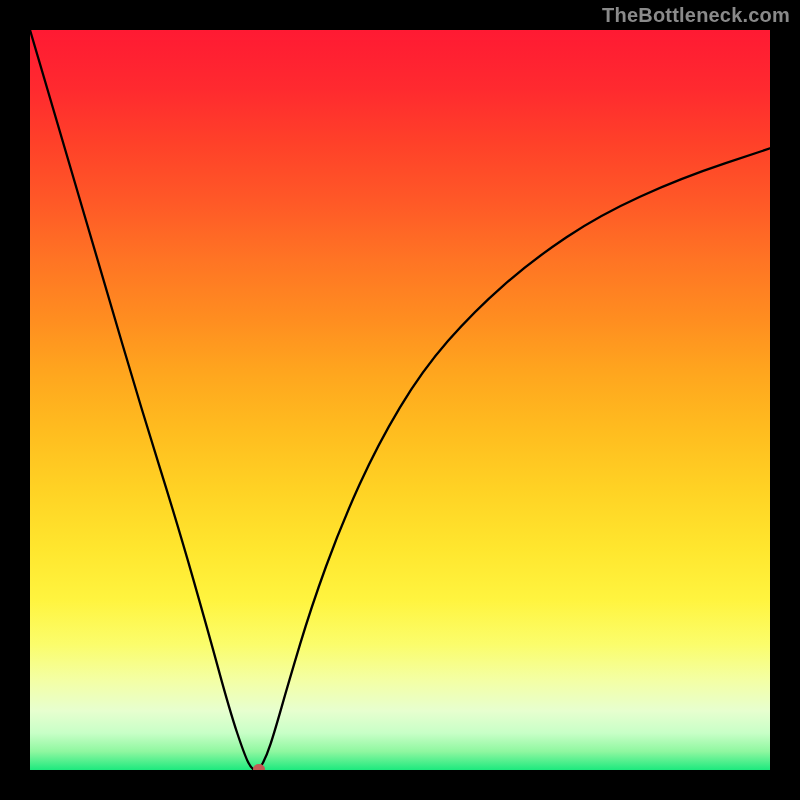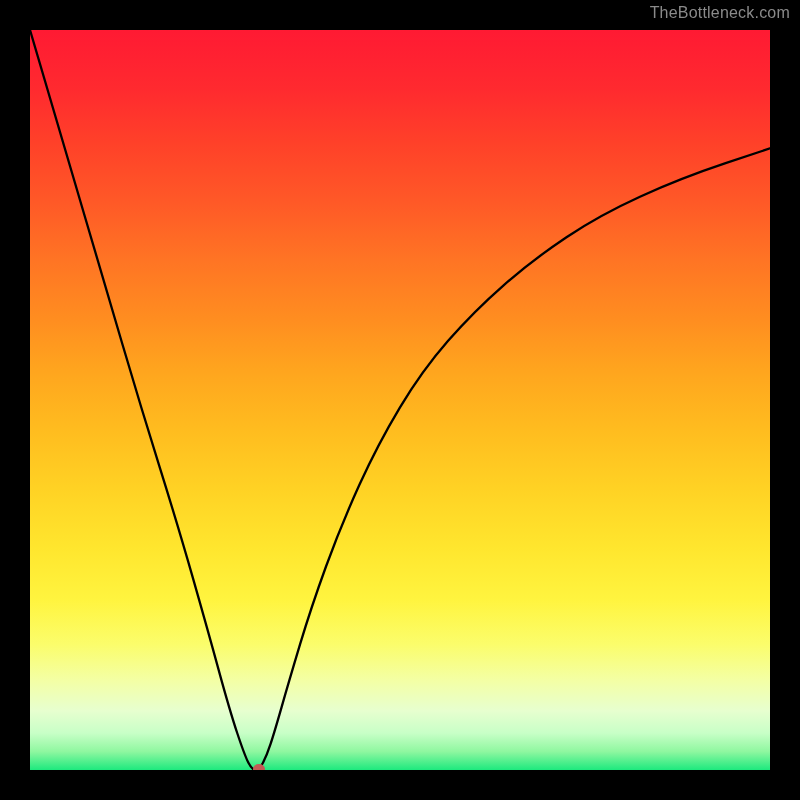--- a/index.html
+++ b/index.html
@@ -53,22 +53,22 @@
     position: absolute;
     inset: 0;
     width: 100%;
     height: 100%;
   }
   .watermark {
     position: absolute;
     top: 4px;
     right: 10px;
     color: #8a8a8a;
-    font-size: 16px;
-    font-weight: 400;
+    font-size: 20px;
+    font-weight: 700;
     letter-spacing: 0.2px;
   }
   .marker {
     position: absolute;
     width: 12px;
     height: 10px;
     border-radius: 50%;
     background: #c25b55;
   }
 </style>

